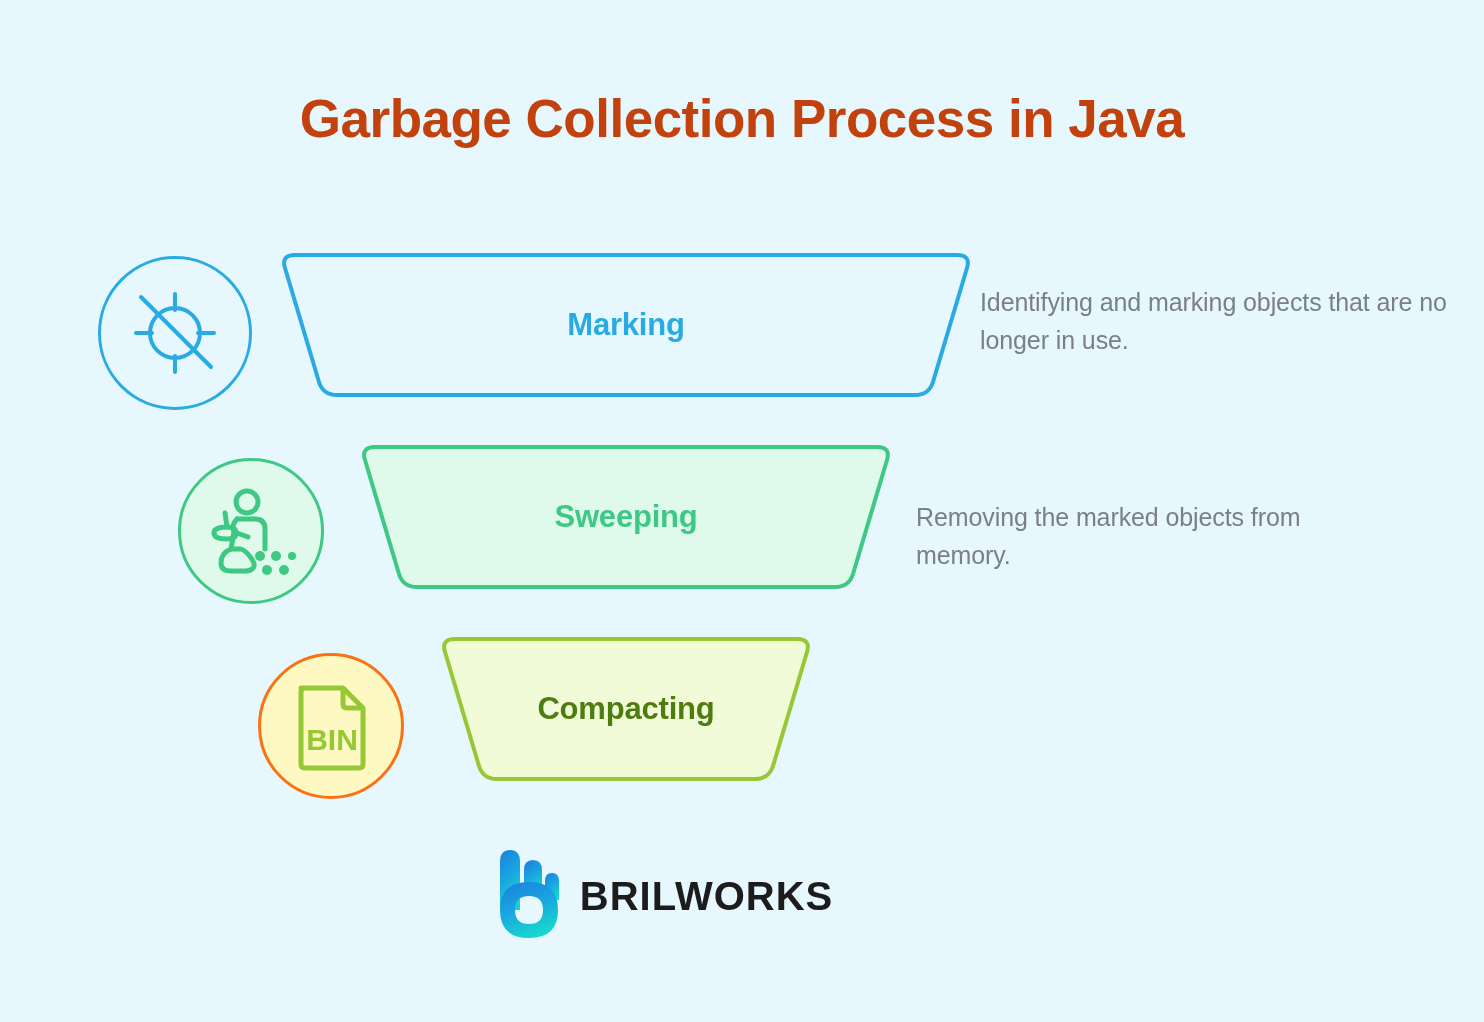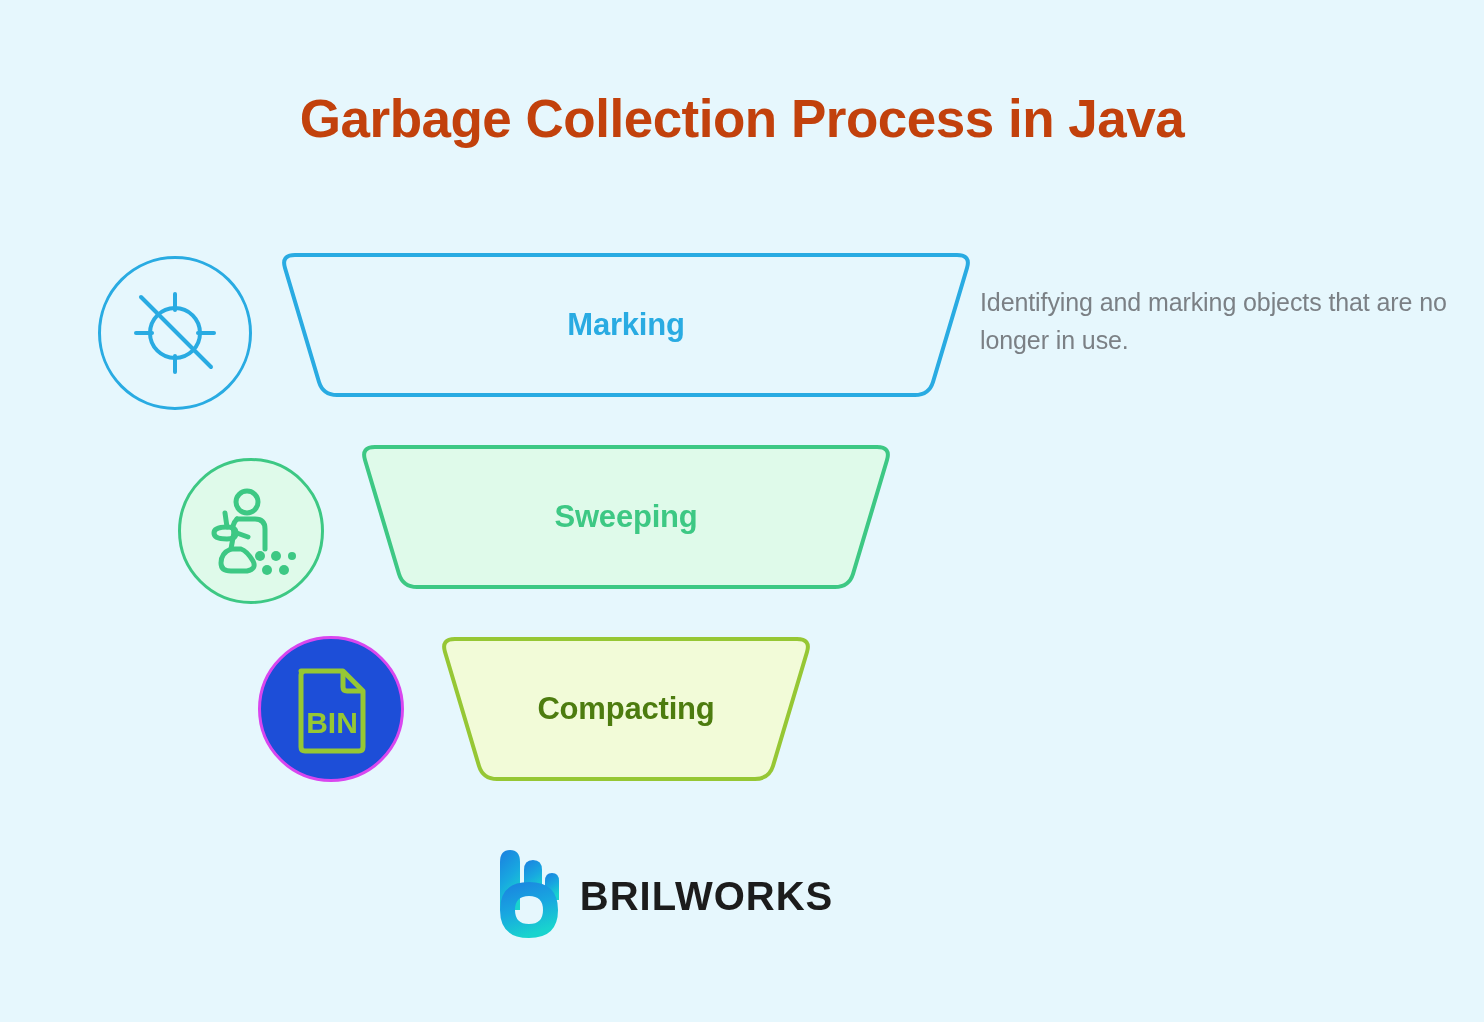--- a/index.html
+++ b/index.html
@@ -61,24 +61,24 @@
     border: 3px solid #29ABE2;
     background: #E6F7FD;
   }
   .icon-2 {
     left: 158px; top: 14px;
     width: 146px; height: 146px;
     border: 3px solid #3DC884;
     background: #DFFAEA;
   }
   .icon-3 {
-    left: 238px; top: 0;
+    left: 238px; top: 17px;
     width: 146px; height: 146px;
-    border: 3px solid #d946ef;
-    background: #1d4ed8;
+    border: 3px solid #f97316;
+    background: #fef9c3;
   }
 
   
   .funnel {
     position: absolute;
     top: 0;
   }
   .funnel svg { display: block; }
   .funnel-label {
     position: absolute;
@@ -189,20 +189,21 @@
       </svg>
     </div>
 
     <div class="funnel f2">
       <svg width="530" height="146" viewBox="0 0 530 146" preserveAspectRatio="none">
         <path d="M 14 3 H 516 Q 530 3 526 16 L 492 130 Q 488 143 474 143 H 56 Q 42 143 38 130 L 4 16 Q 0 3 14 3 Z" fill="#DFFAEA" stroke="#3DC884" stroke-width="4" stroke-linejoin="round"></path>
       </svg>
       <div class="funnel-label">Sweeping</div>
     </div>
 
+    <div class="desc d2">Removing the marked objects from memory.</div>
   </div>
 
   <div class="stage stage-3">
 
     <div class="icon-circle icon-3">
       <svg width="92" height="92" viewBox="0 0 92 92" aria-hidden="true">
         <path d="M 16 8 H 58 L 78 28 V 84 Q 78 88 74 88 H 20 Q 16 88 16 84 V 12 Q 16 8 20 8 Z" fill="none" stroke="#96C734" stroke-width="5" stroke-linejoin="round"></path>
         <path d="M 58 8 V 24 Q 58 28 62 28 H 78" fill="none" stroke="#96C734" stroke-width="5" stroke-linejoin="round"></path>
         <text x="47" y="70" fill="#96C734" text-anchor="middle" font-family="Liberation Sans, sans-serif" font-size="30" font-weight="bold">BIN</text>
       </svg>

